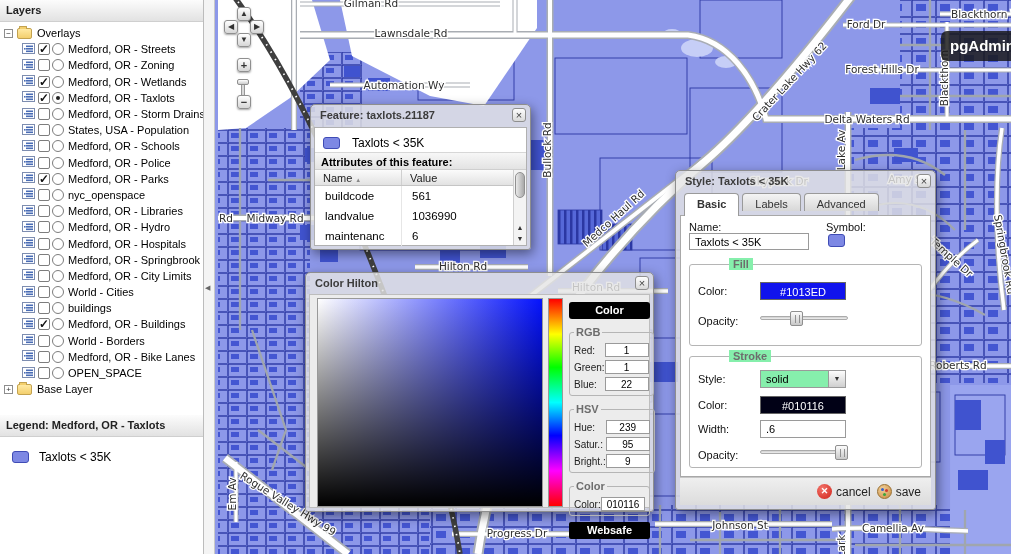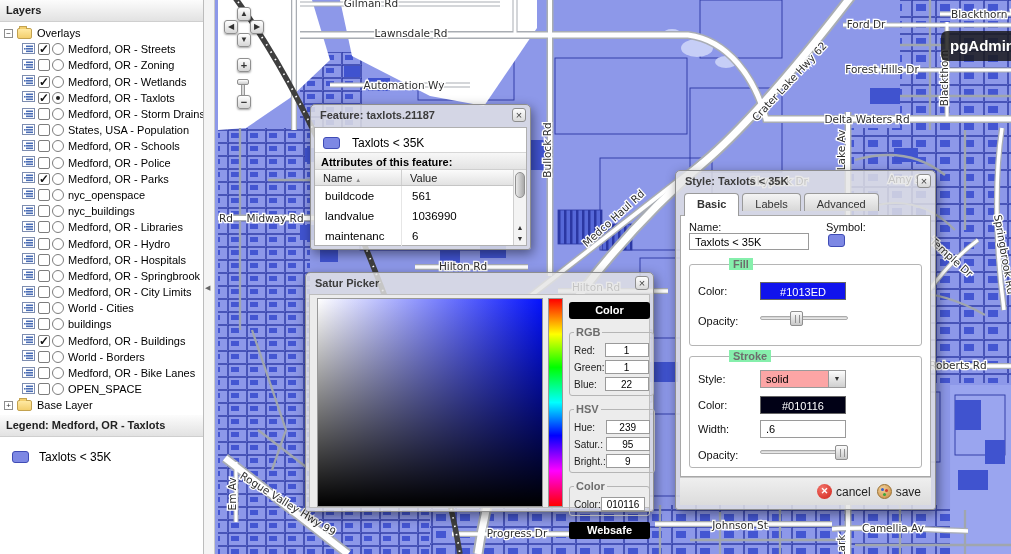--- a/index.html
+++ b/index.html
@@ -110,21 +110,21 @@
             border-radius:4px 4px 0 0; background:linear-gradient(#f4f4f4,#d7d7d7); color:#333; cursor:pointer; }
   .st-tab.active { background:#fff; font-weight:bold; height:23px; position:relative; z-index:2; }
   .st-body { position:absolute; left:4px; top:44px; right:4px; height:262px; background:#fff; border:1px solid #a8a8a8; }
   .st-label { position:absolute; color:#111; }
   .st-input { position:absolute; border:1px solid #9a9a9a; background:#fff; font-size:11px; padding:2px 0 0 5px; color:#000; }
   .st-swatch { position:absolute; width:17px; height:13px; border:1px solid #3f4cb5; border-radius:3px; background:#7d88e4; }
   .st-fs { position:absolute; left:8px; right:8px; border:1px solid #b5b5b5; border-radius:3px; }
   .st-fs-legend { position:absolute; top:-7px; left:8px; background:#86efac; padding:0 4px; font-weight:bold; color:#6d6d6d;margin-left:31px; }
   .color-field { position:absolute; left:70px; width:86px; height:18px; color:#fff; text-align:center;
                  line-height:18px; border:1px solid #666; }
-  .st-select { position:absolute; left:70px; width:86px; height:18px; border:1px solid #9a9a9a; background:#fca5a5; }
+  .st-select { position:absolute; left:70px; width:86px; height:18px; border:1px solid #9a9a9a; background:#86efac; }
   .st-select .val { position:absolute; left:5px; top:2px; color:#000; }
   .st-select .dd { position:absolute; right:0; top:0; width:17px; height:16px; background:linear-gradient(#fdfdfd,#cfcfcf);
                    border-left:1px solid #9a9a9a; font-size:7px; text-align:center; line-height:16px; color:#333; cursor:pointer; }
   .slider { position:absolute; left:70px; width:88px; height:15px; }
   .slider .track { position:absolute; left:0; right:0; top:5px; height:4px; background:linear-gradient(#cfcfcf,#efefef);
                    border:1px solid #ababab; border-radius:2px; }
   .slider .thumb { position:absolute; top:0; width:13px; height:15px; background:linear-gradient(#fcfcfc,#c8c8c8);
                    border:1px solid #8f8f8f; border-radius:2px; cursor:pointer; }
   .slider .thumb::after { content:""; position:absolute; left:4px; top:3px; width:3px; height:8px;
                           border-left:1px solid #909090; border-right:1px solid #909090; }
@@ -469,32 +469,20 @@
         <div class="tree-row child">
           <span><svg class="node-icon" width="13" height="11" viewBox="0 0 13 11">
               <rect x="0.5" y="0.5" width="12" height="10" fill="#fff" stroke="#7d8db0"></rect>
               <rect x="4" y="2.5" width="7" height="1.6" fill="#4a6db5"></rect>
               <rect x="4" y="5" width="7" height="1.6" fill="#4a6db5"></rect>
               <rect x="4" y="7.5" width="7" height="1.6" fill="#4a6db5"></rect>
               <rect x="2" y="5" width="1.6" height="1.6" fill="#4a6db5"></rect>
             </svg></span>
           <span class="cbx"></span>
           <span class="rad"></span>
-          <span>nyc_buildings</span>
-        </div>
-        <div class="tree-row child">
-          <span><svg class="node-icon" width="13" height="11" viewBox="0 0 13 11">
-              <rect x="0.5" y="0.5" width="12" height="10" fill="#fff" stroke="#7d8db0"></rect>
-              <rect x="4" y="2.5" width="7" height="1.6" fill="#4a6db5"></rect>
-              <rect x="4" y="5" width="7" height="1.6" fill="#4a6db5"></rect>
-              <rect x="4" y="7.5" width="7" height="1.6" fill="#4a6db5"></rect>
-              <rect x="2" y="5" width="1.6" height="1.6" fill="#4a6db5"></rect>
-            </svg></span>
-          <span class="cbx"></span>
-          <span class="rad"></span>
           <span>Medford, OR - Libraries</span>
         </div>
         <div class="tree-row child">
           <span><svg class="node-icon" width="13" height="11" viewBox="0 0 13 11">
               <rect x="0.5" y="0.5" width="12" height="10" fill="#fff" stroke="#7d8db0"></rect>
               <rect x="4" y="2.5" width="7" height="1.6" fill="#4a6db5"></rect>
               <rect x="4" y="5" width="7" height="1.6" fill="#4a6db5"></rect>
               <rect x="4" y="7.5" width="7" height="1.6" fill="#4a6db5"></rect>
               <rect x="2" y="5" width="1.6" height="1.6" fill="#4a6db5"></rect>
             </svg></span>
@@ -677,21 +665,21 @@
     </div>
     <div class="fw-scroll">
       <span class="fw-thumb"></span>
       <span class="fw-sarrow" style="bottom:12px;">▲</span>
       <span class="fw-sarrow" style="bottom:1px;">▼</span>
     </div>
   </div>
 </div>
 
 <div class="win win-color">
-  <div class="win-title">Satur Picker</div>
+  <div class="win-title">Color Hilton</div>
   <div class="win-close">×</div>
   <div class="cp-body">
     <div class="cp-sv"></div>
     <div class="cp-hue"></div>
     <div class="cp-col">
       <div class="cp-colorbar">Color</div>
       <fieldset class="cp-fs">
         <legend>RGB</legend>
         <div class="cp-frow">
             <label>Red:</label>

